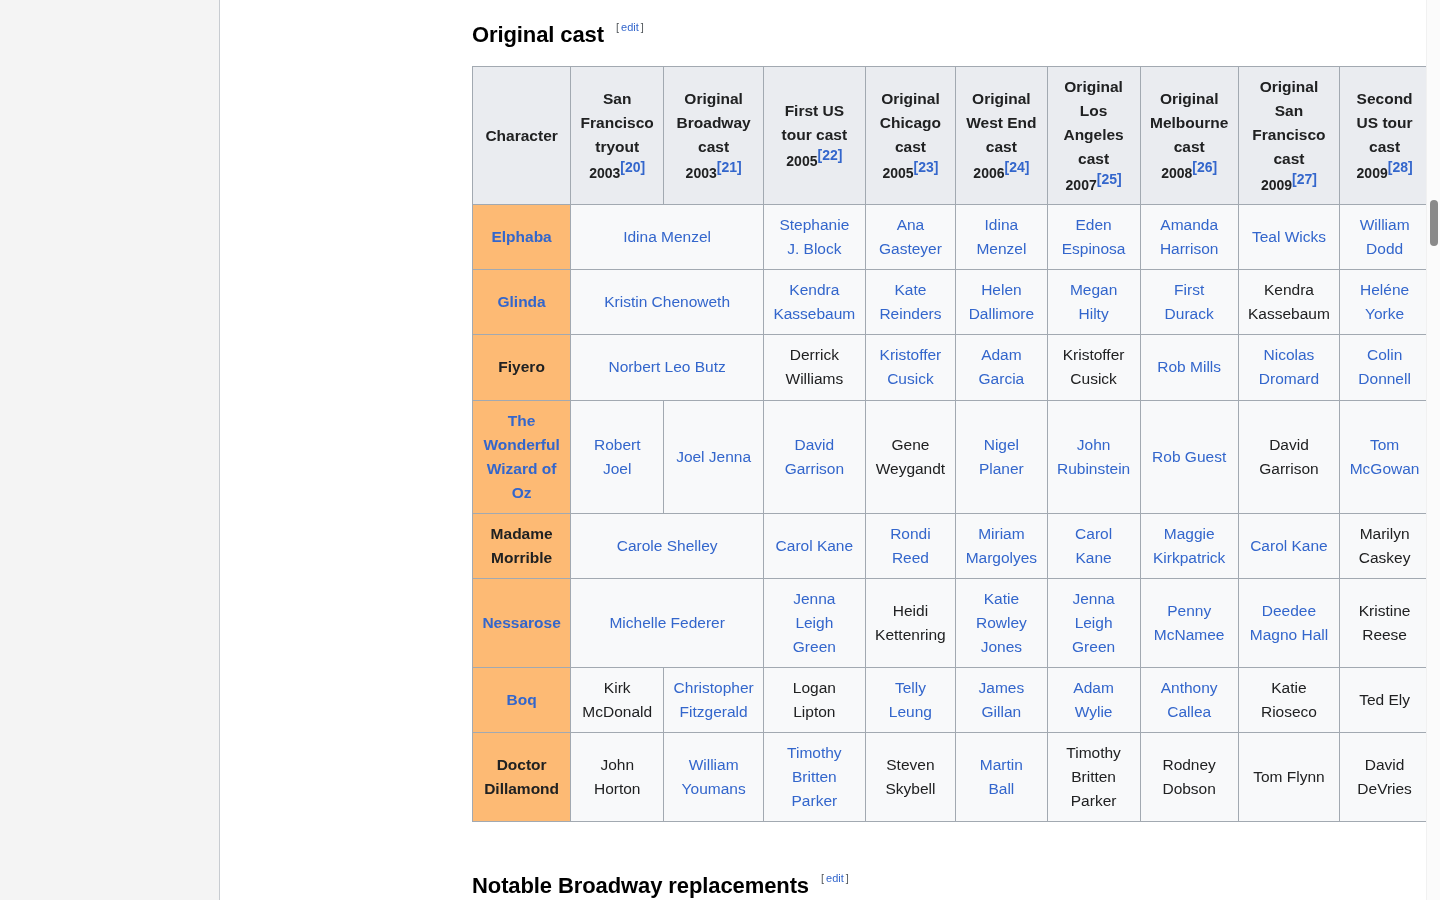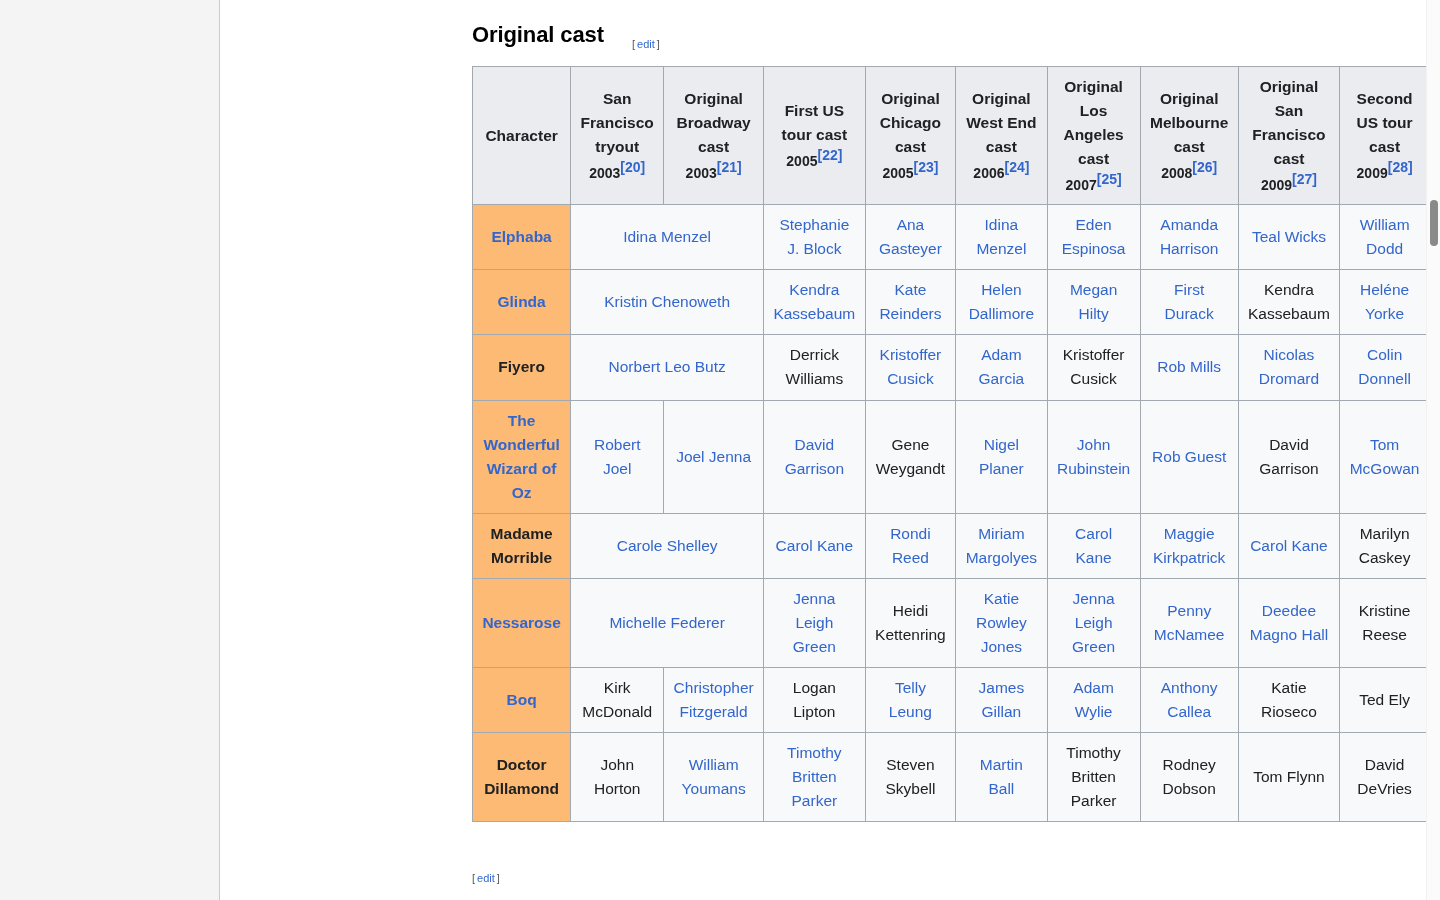--- a/index.html
+++ b/index.html
@@ -40,22 +40,22 @@
     height: 900px;
     background: #ffffff;
     box-sizing: border-box;
     padding: 0 0 0 28px;
     overflow: hidden;
   }
 
   
   .section-head {
     display: flex;
-    align-items: flex-end;
-    gap: 28px;
+    align-items: flex-start;
+    gap: 12px;
     font-family: "Liberation Sans", sans-serif;
   }
   .section-head h2 {
     margin: 0;
     font-size: 22px;
     font-weight: bold;
     color: #000000;
     letter-spacing: -0.1px;
     line-height: 1.3;
   }
@@ -292,20 +292,21 @@
               <td><span class="plain">Timothy Britten Parker</span></td>
               <td><span class="plain">Rodney Dobson</span></td>
               <td><span class="plain">Tom Flynn</span></td>
               <td><span class="plain">David DeVries</span></td>
             </tr>
           </tbody>
       </table>
     </div>
 
     <div class="section-head" id="head-notable">
+      <h2>Notable Broadway replacements</h2>
       <span class="edit-wrap">
         <span class="brk">[</span><a class="edit-link" href="#">edit</a><span class="brk">]</span>
       </span>
     </div>
 
   </div>
 
   <div id="scroll-track">
     <div id="scroll-thumb"></div>
   </div>

